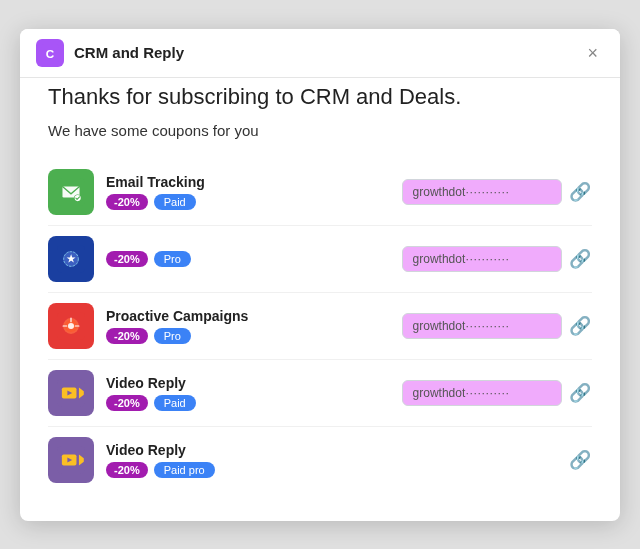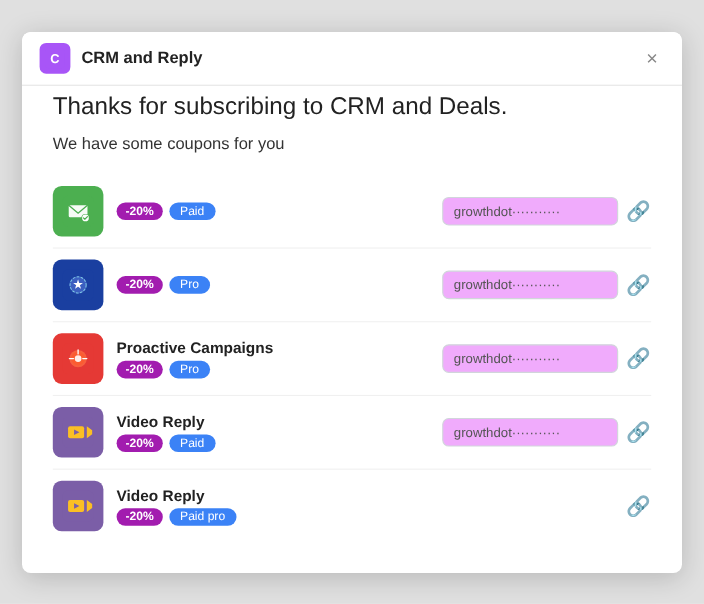--- a/index.html
+++ b/index.html
@@ -193,20 +193,21 @@
       <svg viewBox="0 0 46 46" fill="none" xmlns="http://www.w3.org/2000/svg">
         <rect width="46" height="46" rx="8" fill="#4caf50"></rect>
         <rect x="9" y="14" width="28" height="18" rx="2" fill="white" opacity="0.95"></rect>
         <polyline points="9,14 23,26 37,14" fill="none" stroke="#4caf50" stroke-width="2"></polyline>
         <circle cx="34" cy="33" r="6" fill="#4caf50"></circle>
         <circle cx="34" cy="33" r="5" fill="white"></circle>
         <polyline points="31,33 33,35 37,31" fill="none" stroke="#4caf50" stroke-width="1.8" stroke-linecap="round" stroke-linejoin="round"></polyline>
       </svg>
     </div>
     <div class="coupon-info">
+      <span class="coupon-name">Email Tracking</span>
       <div class="coupon-badges">
         <span class="badge-discount">-20%</span>
         <span class="badge-plan">Paid</span>
       </div>
     </div>
     <div class="coupon-code-area">
       <div class="coupon-code-input">growthdot···········</div>
       <span class="copy-icon" title="Copy">🔗</span>
     </div>
   </div>

